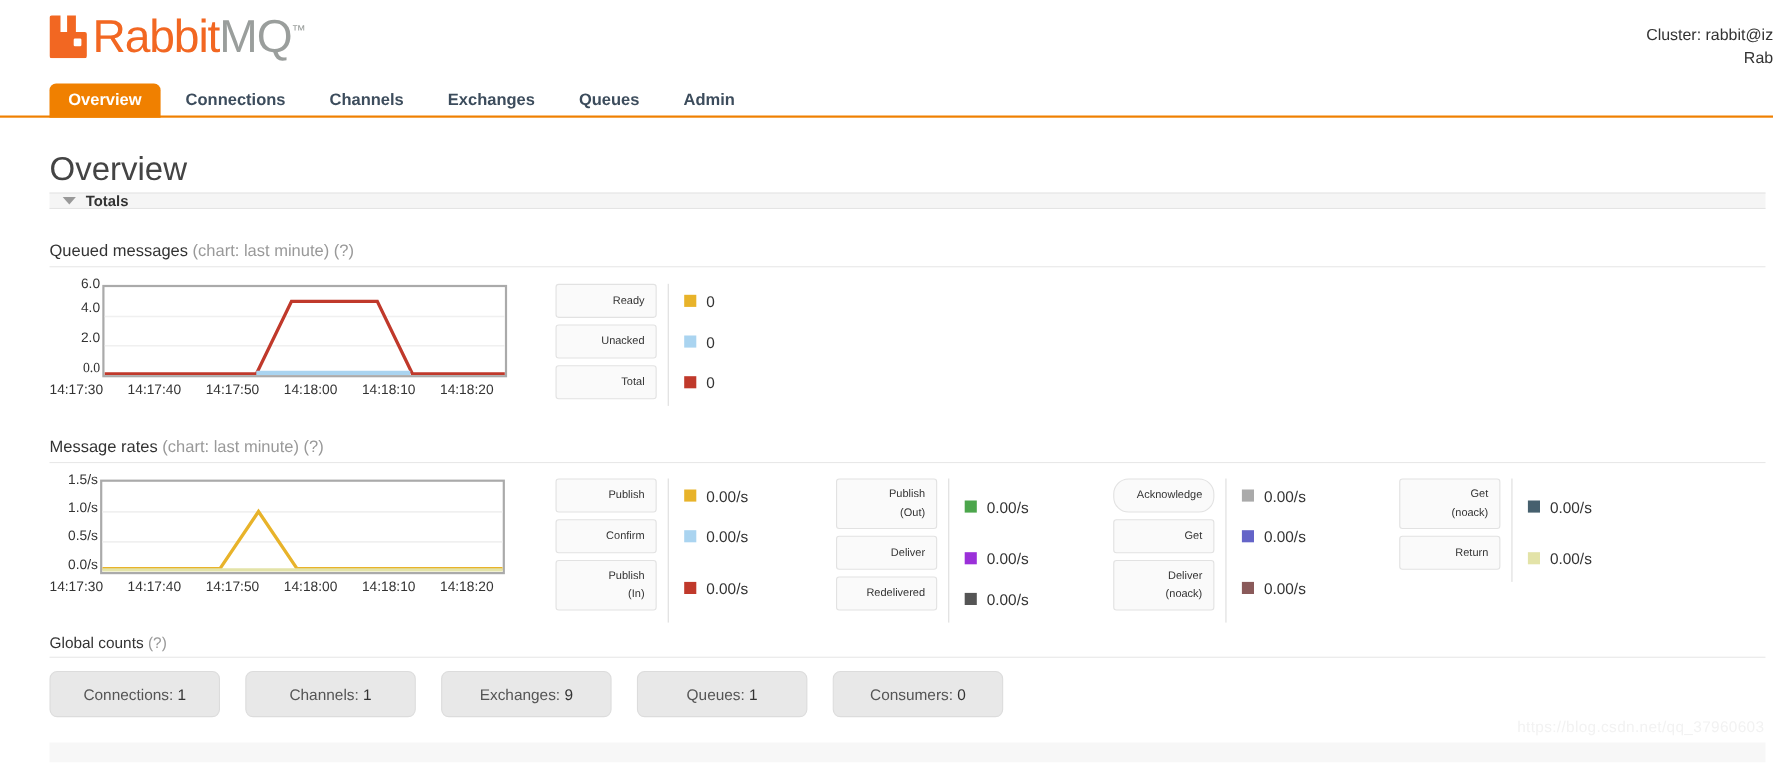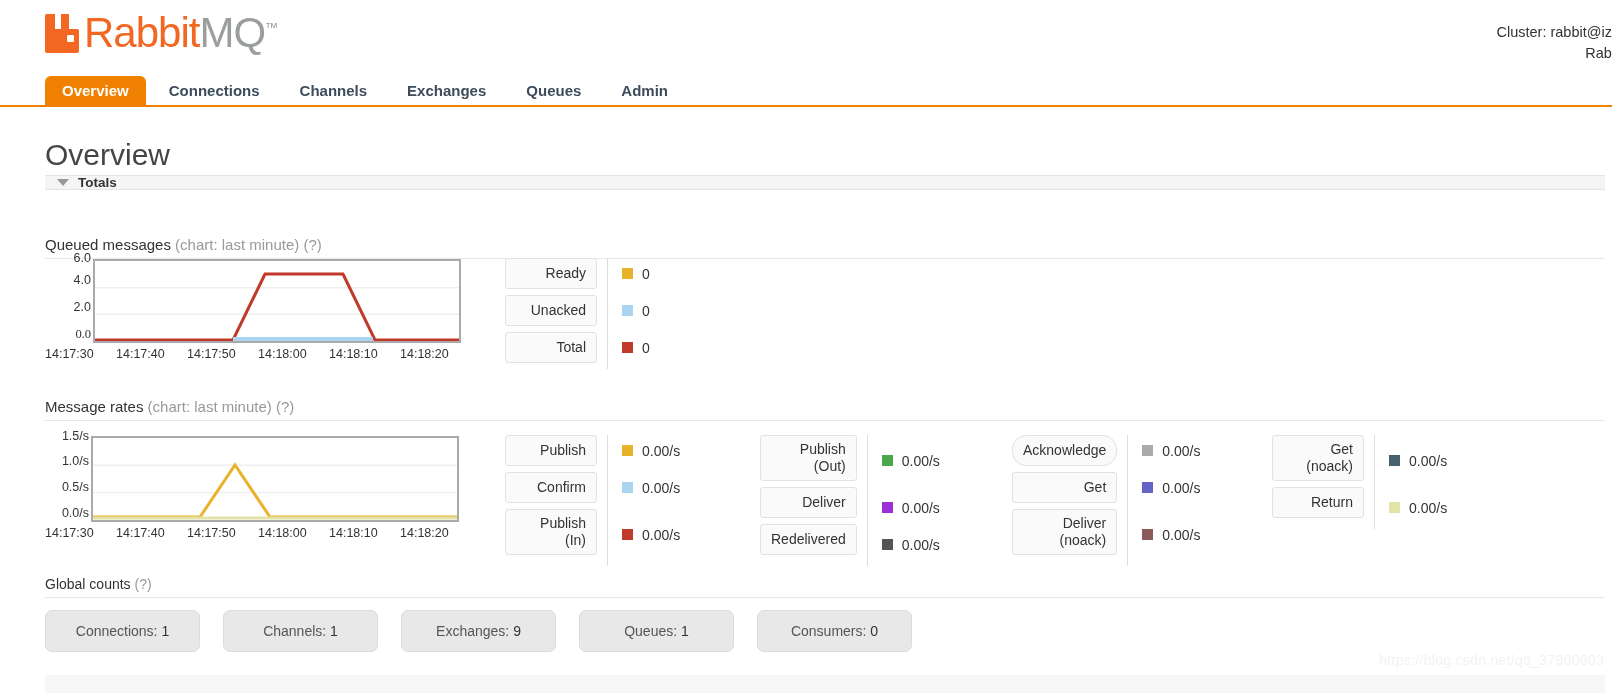--- a/index.html
+++ b/index.html
@@ -73,21 +73,21 @@
   .yaxis { position: absolute; text-align: right; font-size: 12.5px; color: #333; width: 46px; }
   .plot { position: absolute; border: 2px solid #aaaaaa; background: #ffffff; }
   .xaxis { position: absolute; font-size: 12.5px; color: #333; white-space: nowrap; }
   .xaxis span { position: absolute; }
 
   
   .legend-group { position: absolute; display: flex; }
   .legend-labels { display: flex; flex-direction: column; }
   .legend-btn {
     background: #fafafa; border: 1px solid #e2e2e2; border-radius: 3px;
-    font-size: 14px; color: #333; text-align: right;
+    font-size: 10px; color: #333; text-align: right;
     padding: 6px 10px; min-width: 92px; line-height: 17px;
     margin-bottom: 6px; cursor: pointer;
   }
   .legend-btn.two-line { padding-top: 5px; padding-bottom: 5px; }
   .legend-values { display: flex; flex-direction: column; border-left: 1px solid #ddd; padding-left: 14px; margin-left: 10px; }
   .legend-val { display: flex; align-items: center; font-size: 14px; color: #333; margin-bottom: 6px; }
   .swatch { width: 11px; height: 11px; display: inline-block; margin-right: 9px; flex: 0 0 auto; }
 
   
   #gc-head { position: absolute; left: 45px; top: 576px; width: 1560px; font-size: 14px; color: #333;
@@ -139,21 +139,21 @@
       </ul>
   </nav>
 
   <h1 id="page-title">Overview</h1>
 
   <div id="totals-bar">
     <span class="caret"></span>
     <span id="totals-label">Totals</span>
   </div>
 
-  <div class="sec-head" style="top:236px;">
+  <div class="sec-head" style="top:220px;">
     <span>Queued messages</span><span class="muted"> (chart: last minute) </span><span class="muted">(?)</span>
   </div>
 
   <div class="chart-wrap" style="left:45px; top:252px;">
     <div class="yaxis" style="left:0; top:0;">
       <div style="height:22px; line-height:12px;">6.0</div>
       <div style="height:27px; line-height:12px;">4.0</div>
       <div style="height:27px; line-height:12px;">2.0</div>
       <div style="height:14px; line-height:12px;font-family:Liberation Serif, serif;">0.0</div>
     </div>

